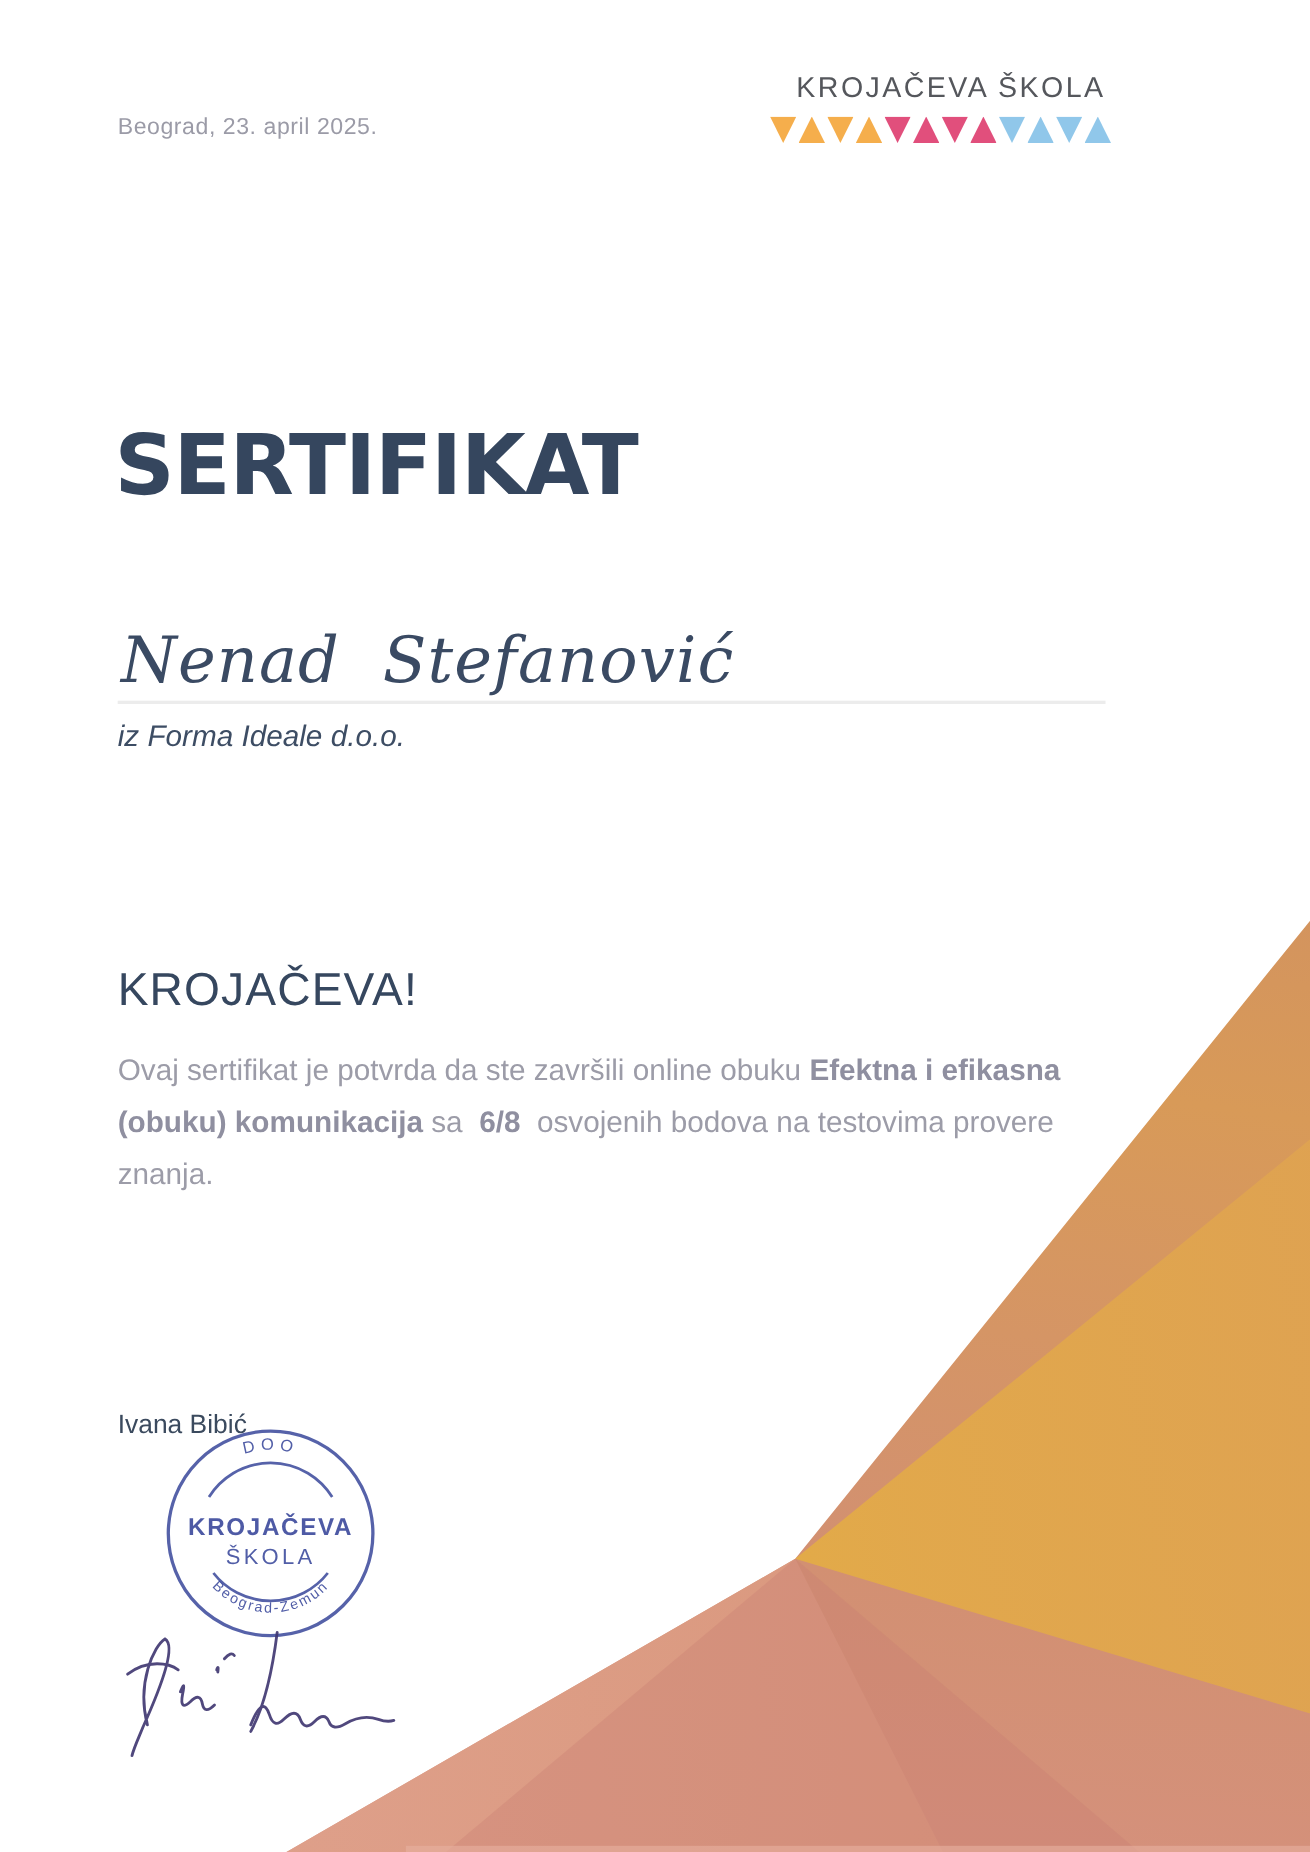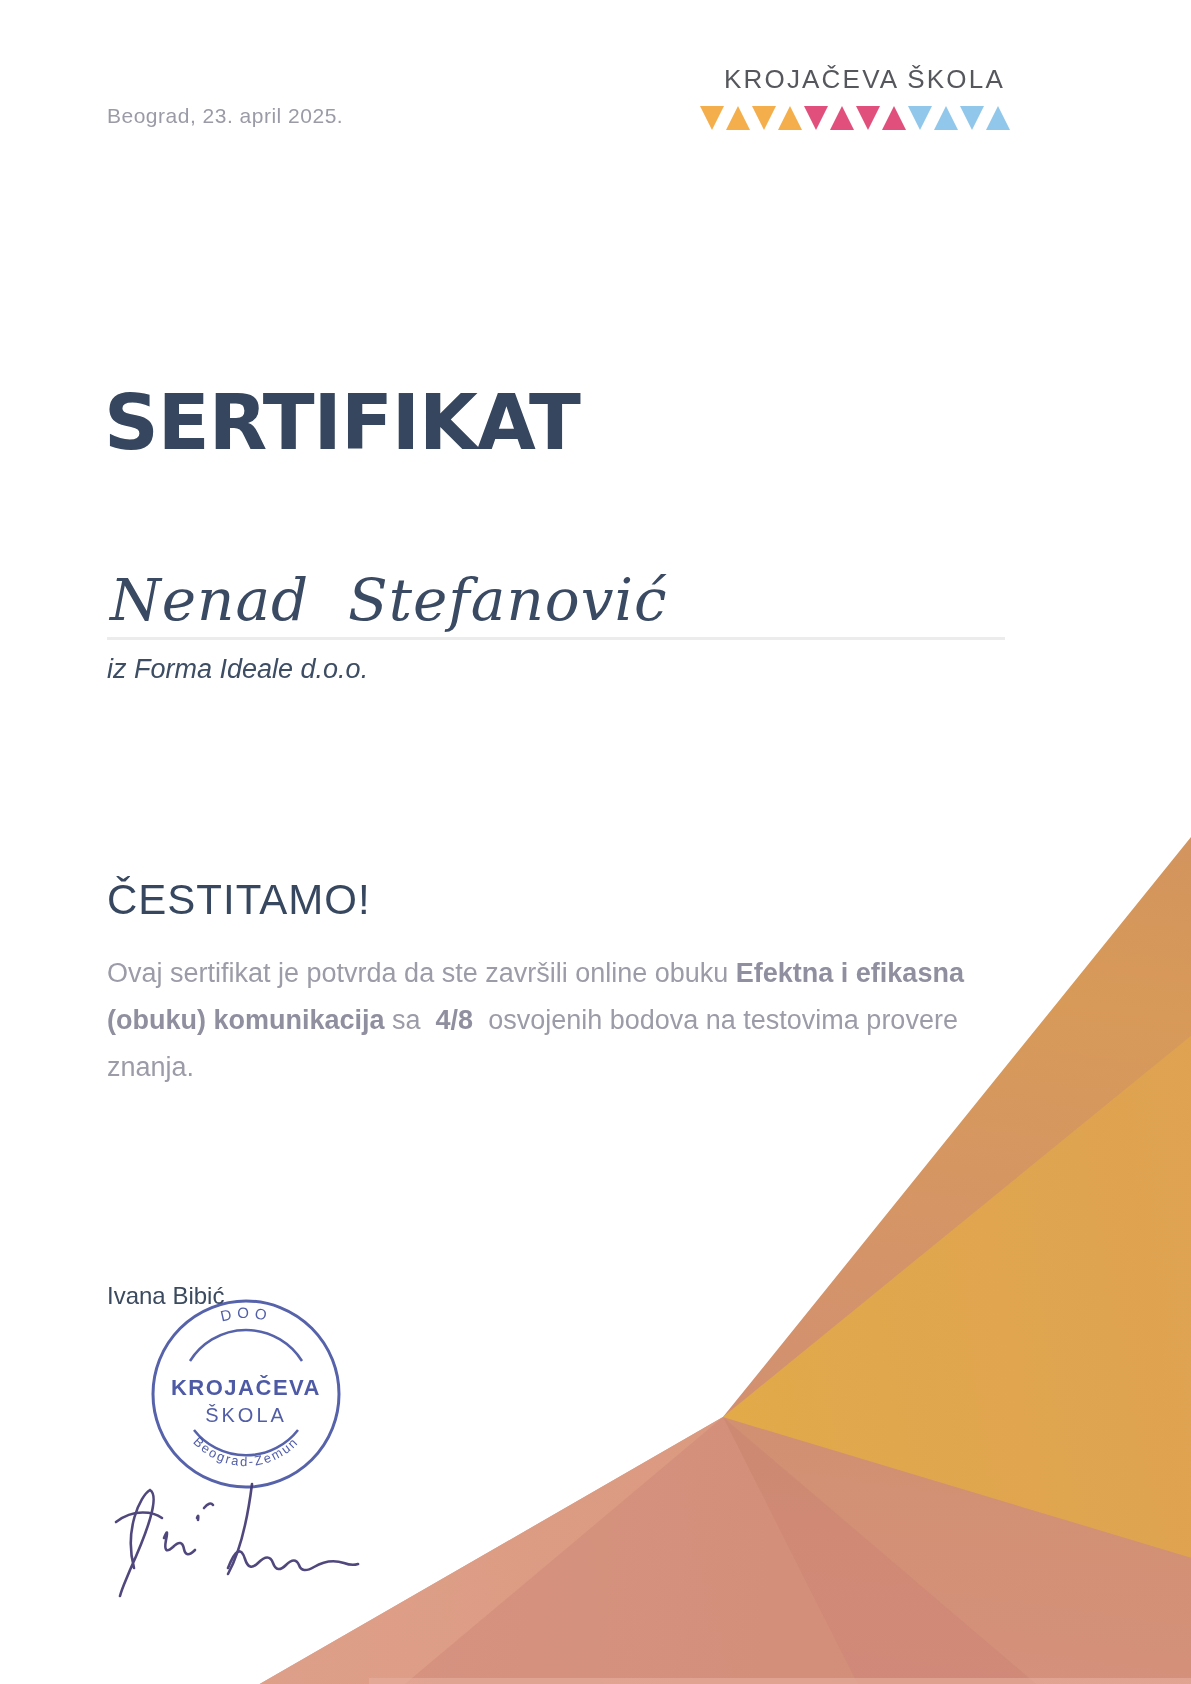--- a/index.html
+++ b/index.html
@@ -135,25 +135,25 @@
 
 
     <div class="abs title">SERTIFIKAT</div>
 
     <div class="abs recipient">Nenad  Stefanović</div>
 
     <div class="abs name-rule"></div>
 
     <div class="abs company">iz Forma Ideale d.o.o.</div>
 
-    <div class="abs congrats">ČESTITAMO!</div>
+    <div class="abs congrats">KROJAČEVA!</div>
 
     <div class="abs body-text" id="body-text">
         <div><span class="seg">Ovaj sertifikat je potvrda da ste završili online obuku </span><span class="seg b">Efektna i efikasna</span></div>
-        <div><span class="seg b">(obuku) komunikacija</span><span class="seg"> sa  </span><span class="seg b">4/8</span><span class="seg">  osvojenih bodova na testovima provere</span></div>
+        <div><span class="seg b">(obuku) komunikacija</span><span class="seg"> sa  </span><span class="seg b">6/8</span><span class="seg">  osvojenih bodova na testovima provere</span></div>
         <div><span class="seg">znanja.</span></div>
       </div>
 
     <div class="abs sig-name">Ivana Bibić</div>
 
 
     <svg class="abs stamp" width="200" height="200" viewBox="0 0 200 200">
       <g stroke="#3f4d9e" fill="none" opacity="0.88">
         <circle cx="100" cy="100" r="93" stroke-width="3"></circle>
         <path d="M 44,67 A 66,66 0 0 1 156,67" stroke-width="2.5"></path>

